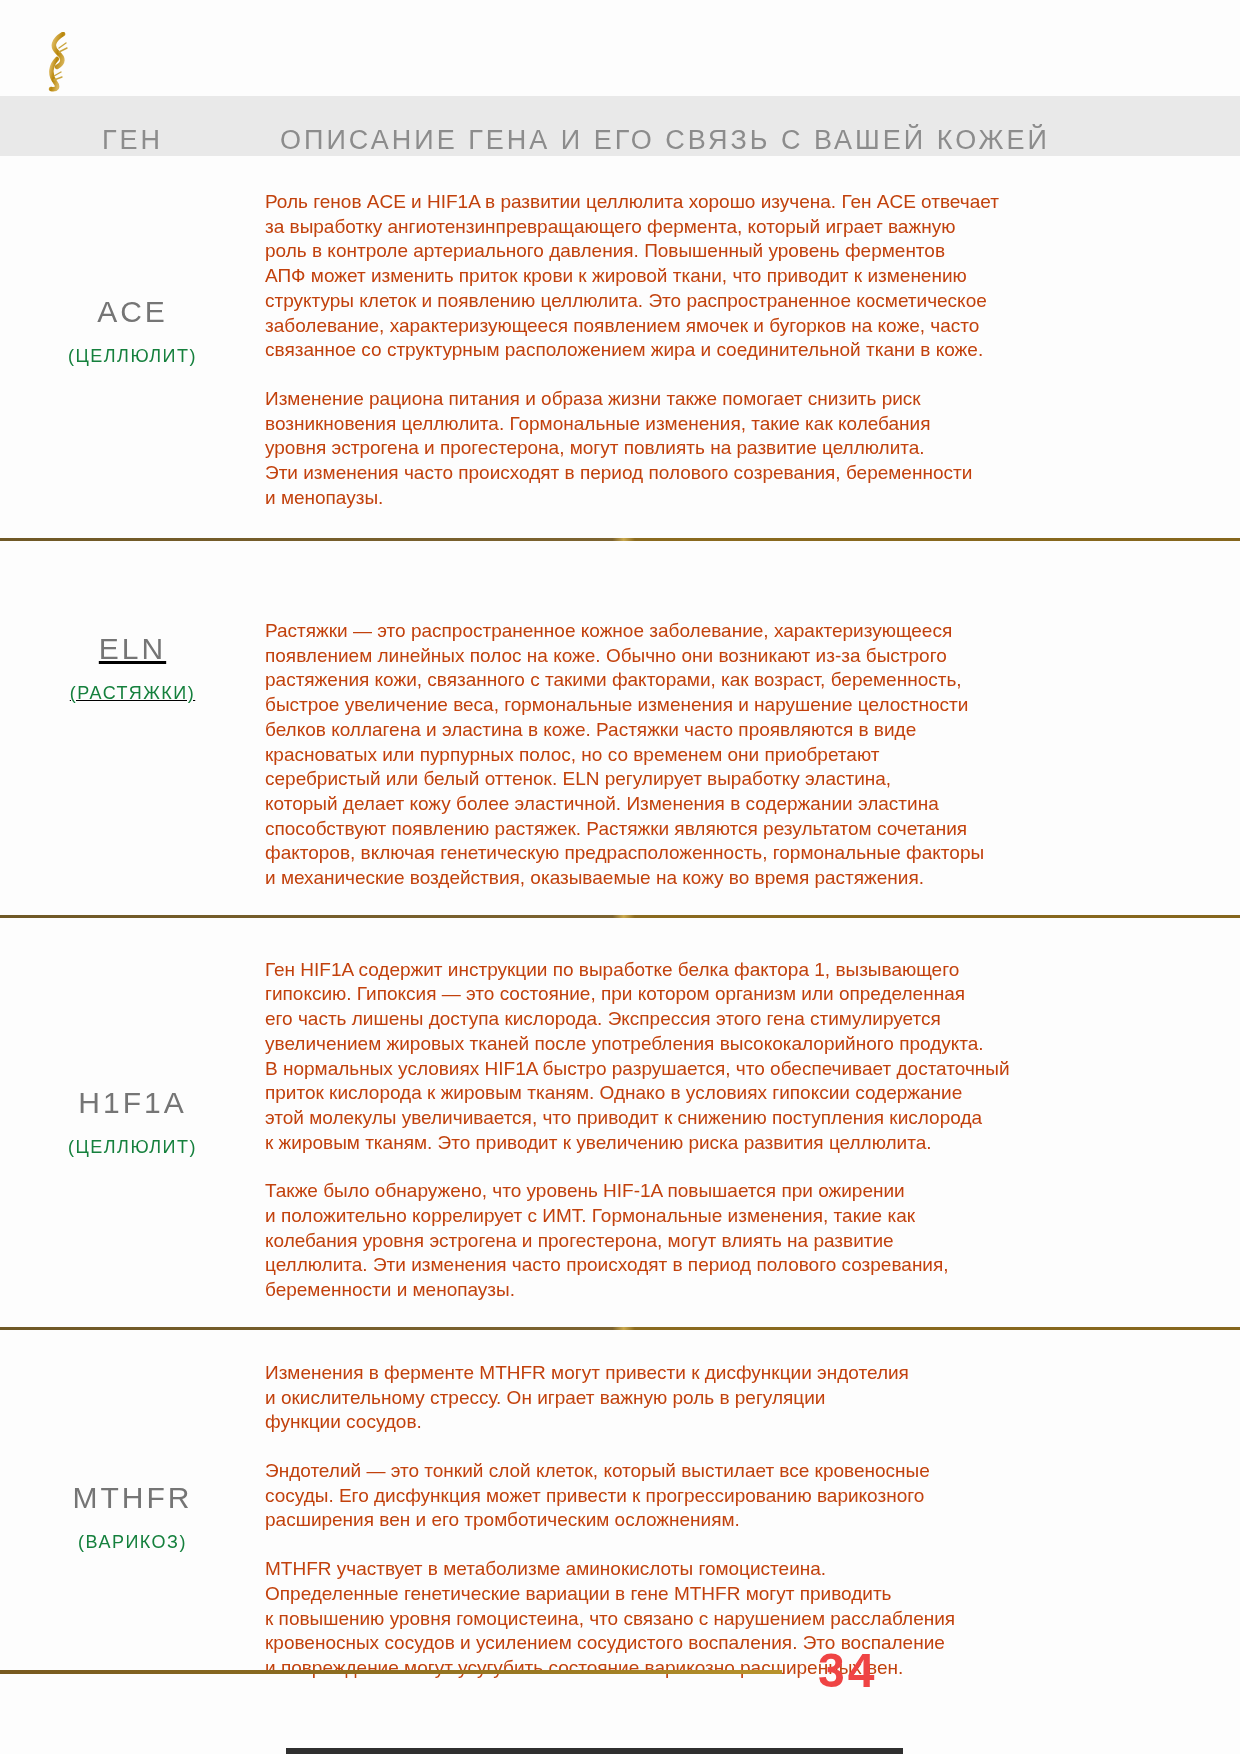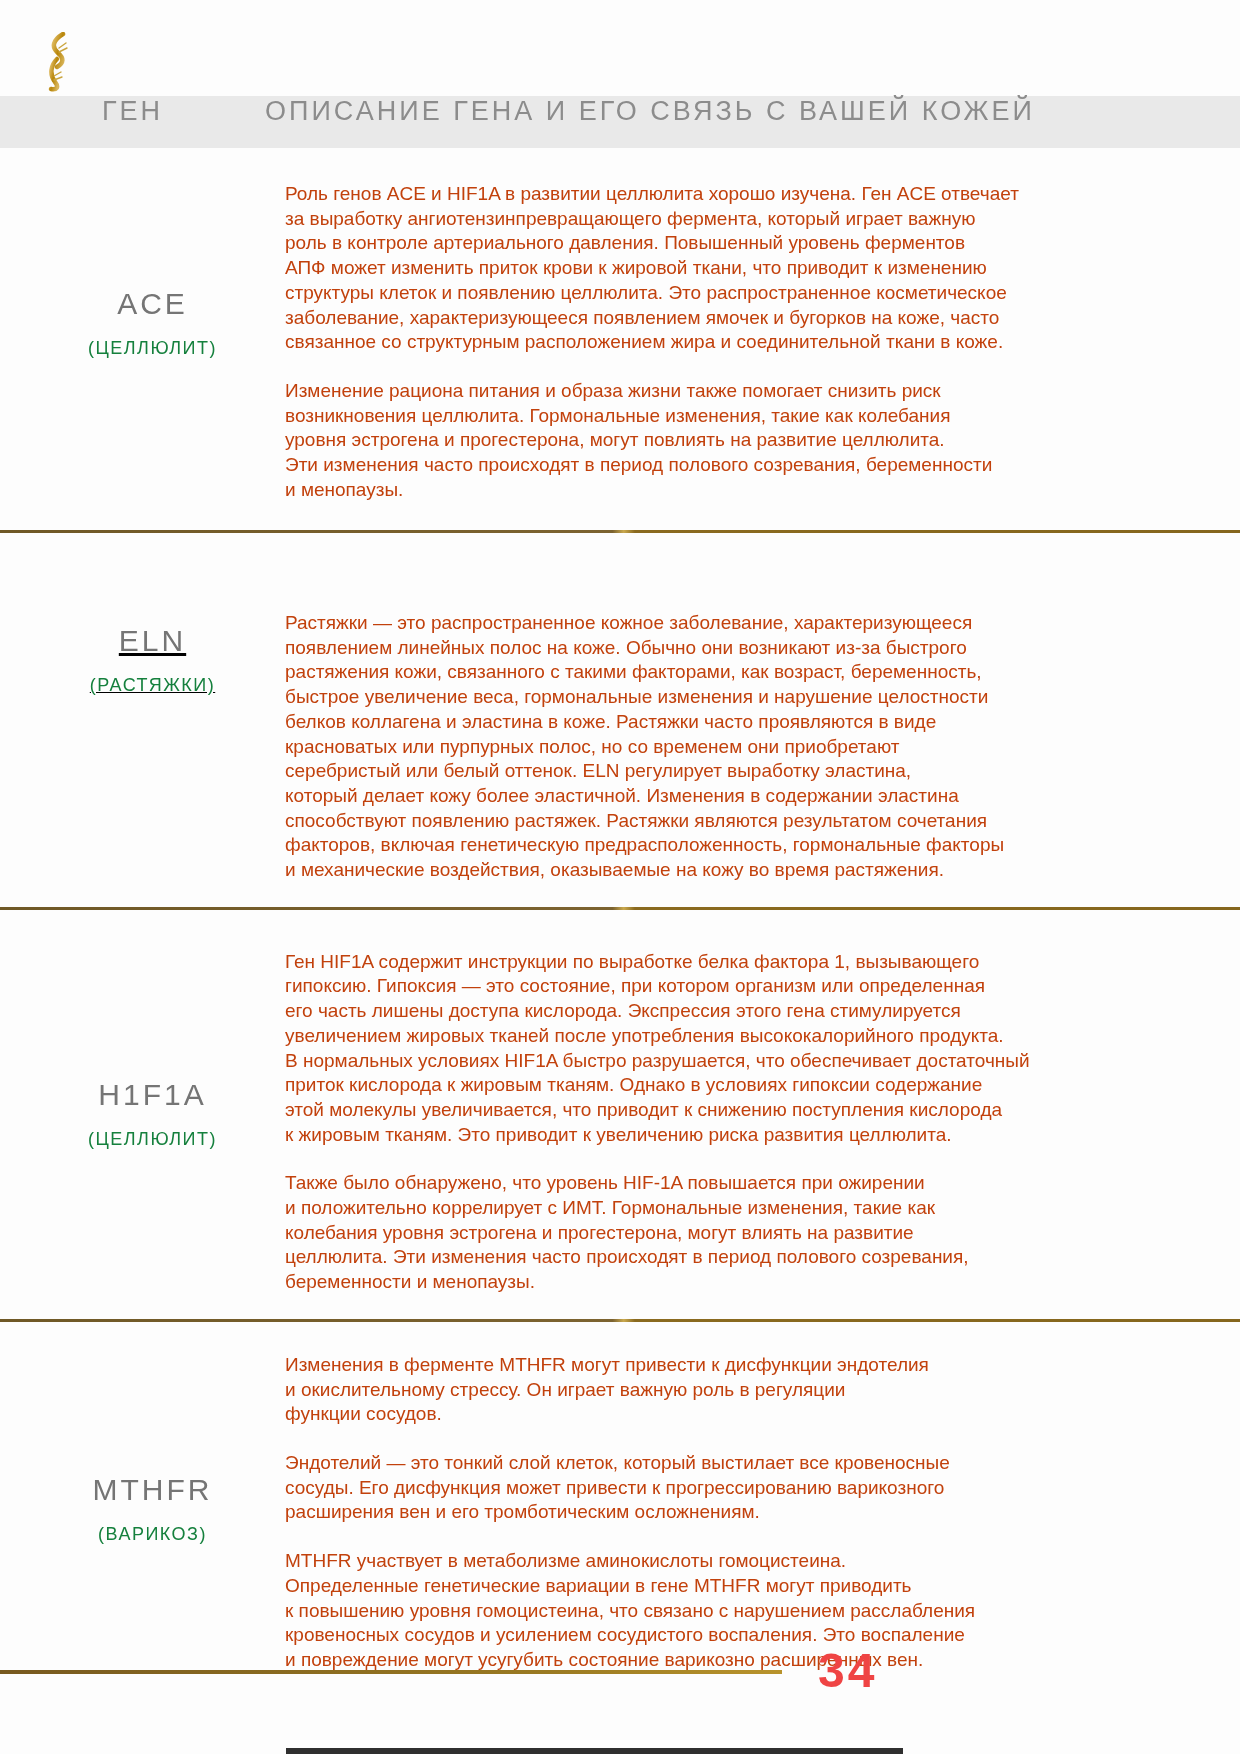--- a/index.html
+++ b/index.html
@@ -7,32 +7,32 @@
     position:relative;
     width:1240px;height:1754px;
     background:#fdfdfd;
     font-family:"Liberation Sans", sans-serif;
     font-weight:300;
     overflow:hidden;
   }
   .logo{position:absolute;top:32px;left:46px;width:24px;height:60px;}
   .gene-table{position:absolute;top:96px;left:0;width:1240px;}
   .thead{
-    display:flex;align-items:flex-start;
-    height:52px;background:#e9e9e9;
+    display:flex;align-items:flex-end;
+    height:60px;background:#e9e9e9;gap:15px;
   }
   .col-gene{width:265px;flex:0 0 265px;text-align:center;}
   .thead-gene,.thead-desc{
     font-size:27px;color:#8c8c8c;letter-spacing:3px;font-weight:300;
   }
   .thead-desc{flex:1;text-align:left;}
   .grow{display:flex;}
   .gene-cell{
     width:265px;flex:0 0 265px;
-    display:flex;flex-direction:column;justify-content:center;padding-left:20px;
+    display:flex;flex-direction:column;justify-content:center;
   }
   .gene-label-group{display:flex;flex-direction:column;align-items:center;position:relative;}
   .r1 .gene-label-group{top:-16px;}
   .r2 .gene-label-group{top:-60px;text-decoration:underline;}
   .gene-name{font-size:30px;color:#757575;letter-spacing:3px;font-weight:300;}
   .gene-cond{font-size:18px;color:#15803d;letter-spacing:1.5px;margin-top:17px;font-weight:300;}
   .desc-cell{flex:1;padding-right:150px;}
   .r1 .desc-cell{padding-top:34px;}
   .r2 .desc-cell{padding-top:38px;margin-top:40px;}
   .r3 .desc-cell{padding-top:28px;margin-top:12px;}

